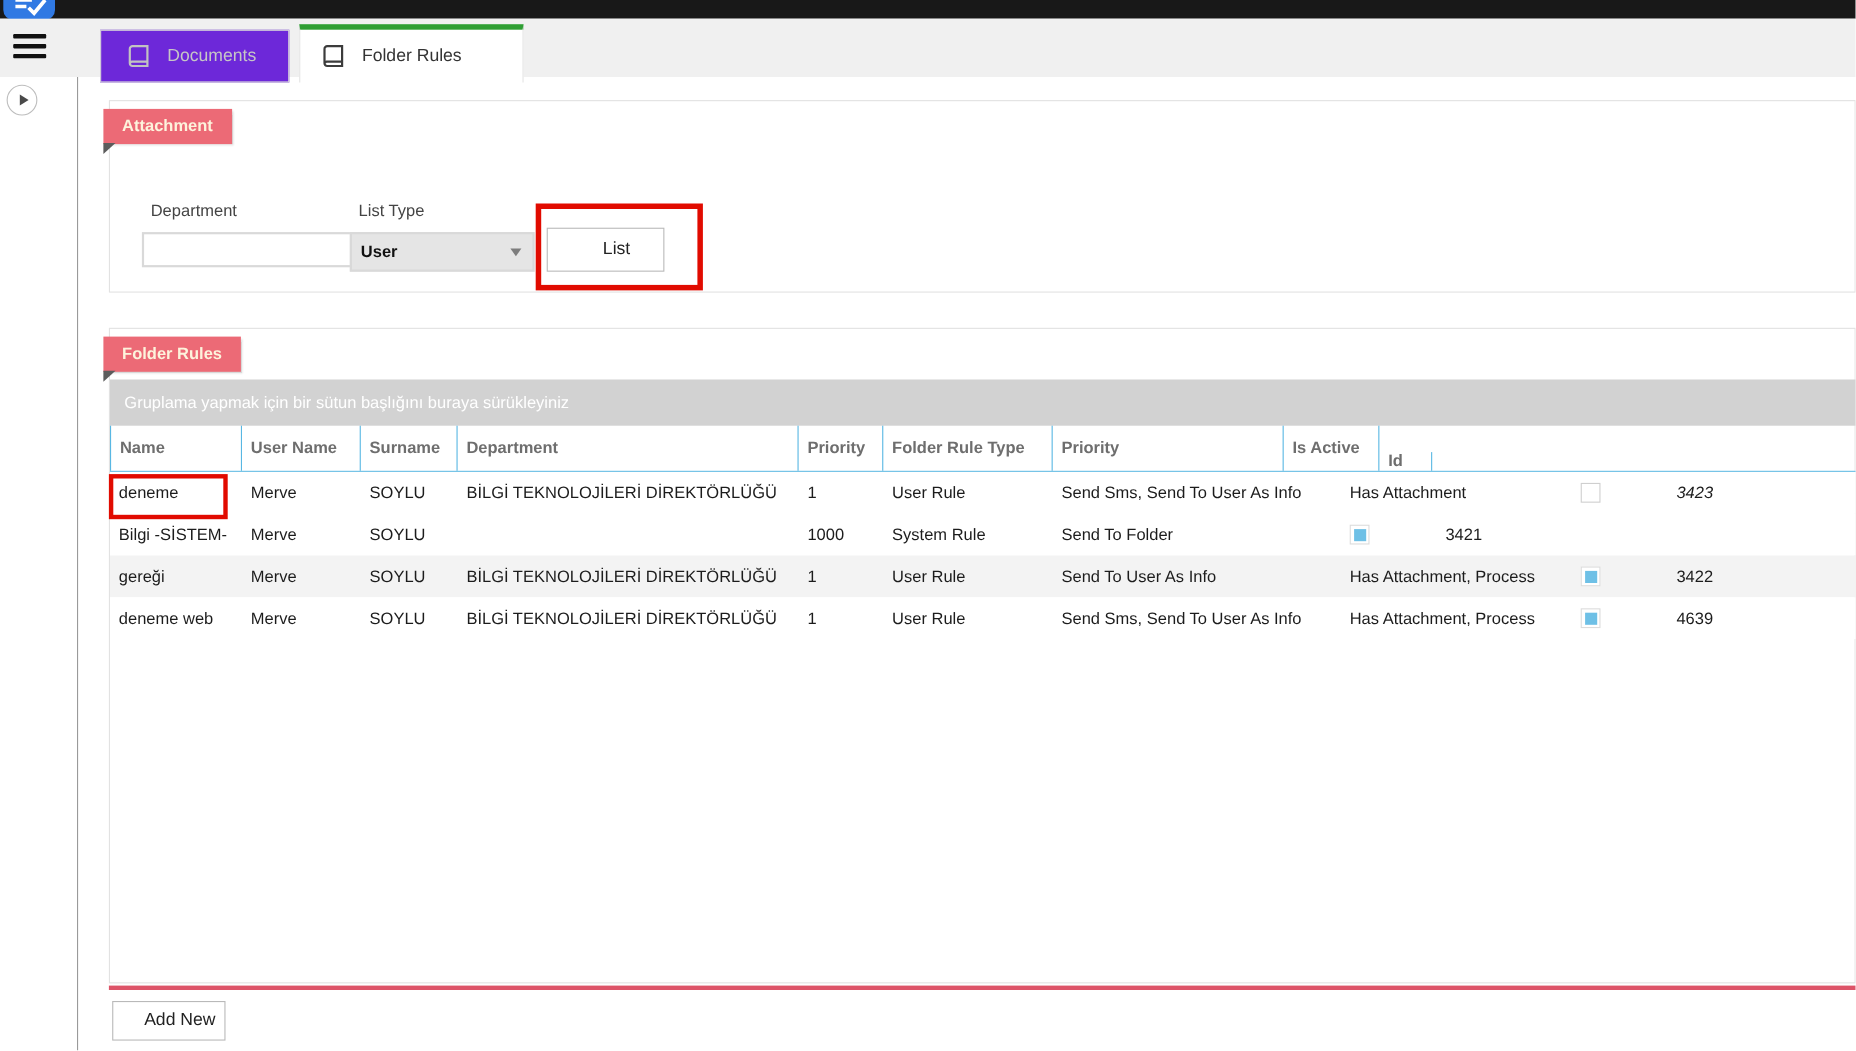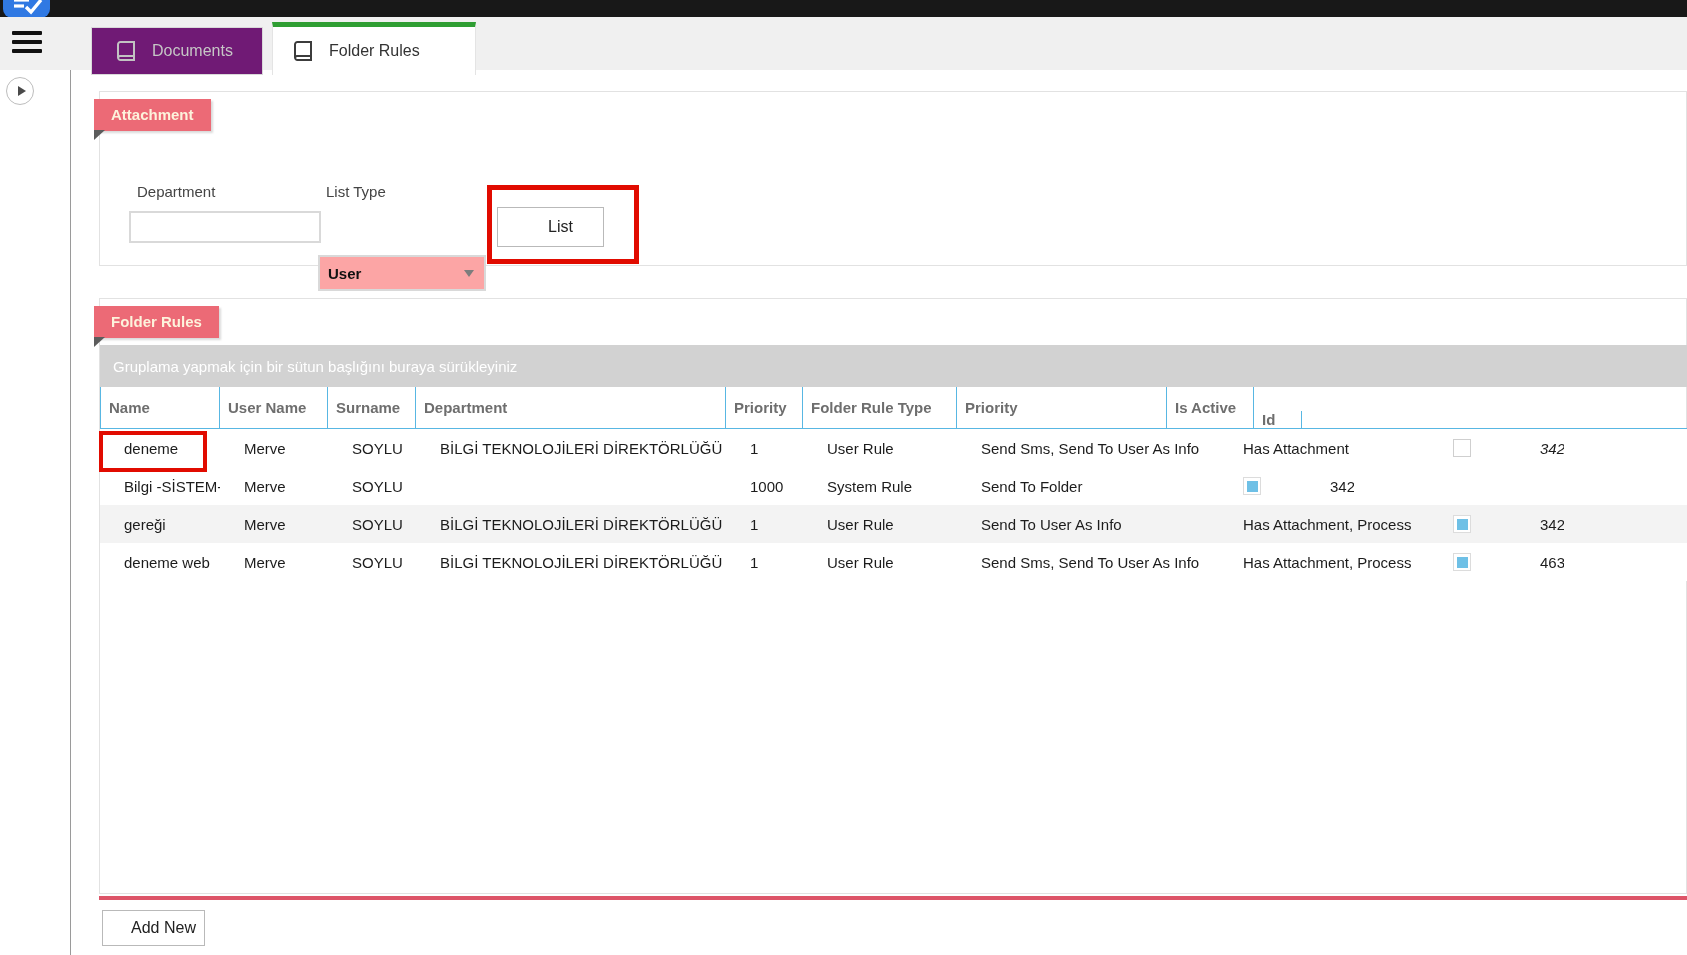--- a/index.html
+++ b/index.html
@@ -14,21 +14,21 @@
   .topbar{left:0;top:0;width:1687px;height:17px;background:#181818;}
   .logo{left:3px;top:-13px;width:47px;height:31px;background:#3079e3;border-radius:9px;
         display:flex;align-items:flex-end;justify-content:center;overflow:hidden;}
   .logo svg{margin-bottom:2px;}
 
   
   .tabband{left:0;top:17px;width:1687px;height:53px;background:#f0f0f0;}
   .hamburger{left:12px;top:31px;width:30px;height:22px;display:flex;flex-direction:column;justify-content:space-between;cursor:pointer;}
   .hamburger span{display:block;height:4px;background:#111;border-radius:1px;}
   .tab{display:flex;align-items:center;gap:14px;font-size:16px;cursor:pointer;box-sizing:border-box;}
-  .tab-inactive{left:91px;top:27px;width:172px;height:48px;background:#701a75;border:1px solid #d9d9d9;
+  .tab-inactive{left:91px;top:27px;width:172px;height:48px;background:#6d28d9;border:1px solid #d9d9d9;
                 color:#c6c6c6;padding-left:22px;}
   .tab-inactive .book{color:#c2c2c2;}
   .tab-active{left:272px;top:22px;width:204px;height:53px;background:#ffffff;
               border-top:5px solid #2f9e33;border-left:1px solid #e4e4e4;border-right:1px solid #e4e4e4;
               color:#333;padding-left:18px;}
   .tab-active .book{color:#3c3c3c;}
   .book{display:inline-flex;}
 
   
   .side-divider{left:70px;top:70px;width:1px;height:885px;background:#9a9a9a;}
@@ -40,41 +40,41 @@
   .panel{background:#fff;border:1px solid #e2e2e2;box-sizing:border-box;}
   .plabel{background:#ec6a76;color:#fdf3dc;font-weight:bold;font-size:15px;
           padding:7px 17px 8px 17px;box-shadow:2px 2px 2px rgba(0,0,0,.15);z-index:5;}
   .plabel::after{content:"";position:absolute;left:0;bottom:-9px;width:0;height:0;
           border-top:10px solid #5c5c5c;border-right:11px solid transparent;}
 
   
   .flabel{font-size:15px;color:#444;}
   .tinput{left:129px;top:211px;width:176px;height:28px;border:2px solid #d9d9d9;background:#fff;
           font-size:15px;padding:0 6px;box-sizing:content-box;}
-  .dropdown{left:318px;top:211px;width:164px;height:32px;border:2px solid #d9d9d9;background:#fca5a5;
-          display:flex;align-items:center;cursor:pointer;box-sizing:content-box;margin-top:44px;}
+  .dropdown{left:318px;top:211px;width:164px;height:32px;border:2px solid #d9d9d9;background:#e5e5e5;
+          display:flex;align-items:center;cursor:pointer;box-sizing:content-box;}
   .dropdown .val{font-weight:bold;font-size:15px;color:#111;padding-left:8px;flex:1;}
   .dropdown .caret{width:0;height:0;border-top:7px solid #7d7d7d;border-left:5px solid transparent;border-right:5px solid transparent;margin-right:10px;}
   .btn{border:1px solid #b9b9b9;background:#fff;color:#222;font-size:16px;font-family:inherit;
        display:flex;align-items:center;justify-content:center;cursor:pointer;box-sizing:border-box;padding-left:20px;}
   .list-btn{left:497px;top:207px;width:107px;height:40px;}
   .addnew-btn{left:102px;top:910px;width:103px;height:36px;}
 
   
   .groupbar{left:100px;top:345px;width:1587px;height:42px;background:#d2d2d2;color:#ffffff;
             font-size:15px;display:flex;align-items:center;padding-left:13px;box-sizing:border-box;}
   .grid{left:100px;top:387px;width:1587px;}
   .g-head{display:flex;height:42px;border-bottom:1px solid #58b7e3;box-sizing:border-box;}
   .g-head .th{display:flex;align-items:center;padding-left:8px;font-weight:bold;font-size:15px;color:#6e6e6e;
               border-right:1px solid #58b7e3;box-sizing:border-box;cursor:pointer;overflow:hidden;white-space:nowrap;}
   .g-head .th:first-child{border-left:1px solid #58b7e3;text-align:right;}
   .g-head .th.fill{border-right:none;flex:1;cursor:default;}
   .g-row{display:flex;height:38px;background:#fff;}
   .g-row.alt{background:#f3f3f3;}
-  .g-row .td{display:flex;align-items:center;padding-left:24px;font-size:15px;color:#1c1c1c;
+  .g-row .td{display:flex;align-items:center;padding-left:8px;font-size:15px;color:#1c1c1c;
              box-sizing:border-box;overflow:hidden;white-space:nowrap;}
   .g-row .td.fill{flex:1;}
   .cb{width:16px;height:16px;border:1px solid #cfcfcf;background:#fff;display:flex;align-items:center;justify-content:center;}
   .cb .in{width:11px;height:11px;background:#6ec0e6;display:none;}
   .cb.checked{border-color:#dcdcdc;}
   .cb.checked .in{display:block;}
 
   
   .anno{border:4px solid #e10b00;background:transparent;z-index:9;pointer-events:none;}
   .anno-list{left:487px;top:185px;width:142px;height:69px;border-width:5px;}

